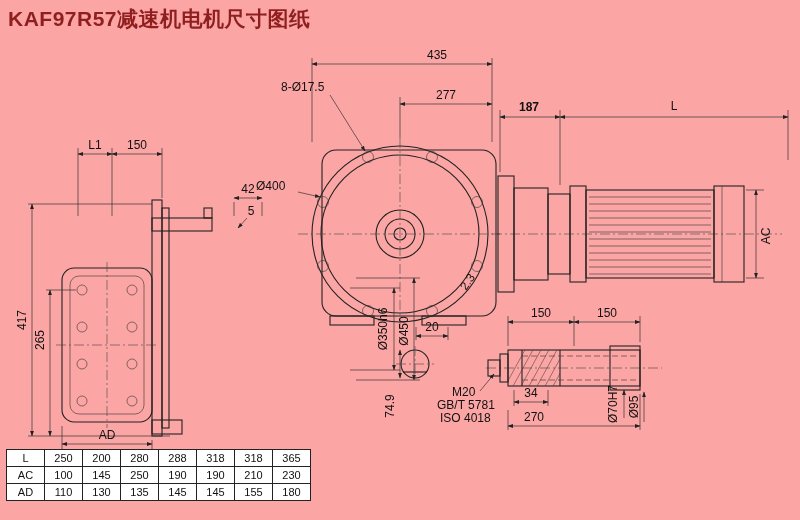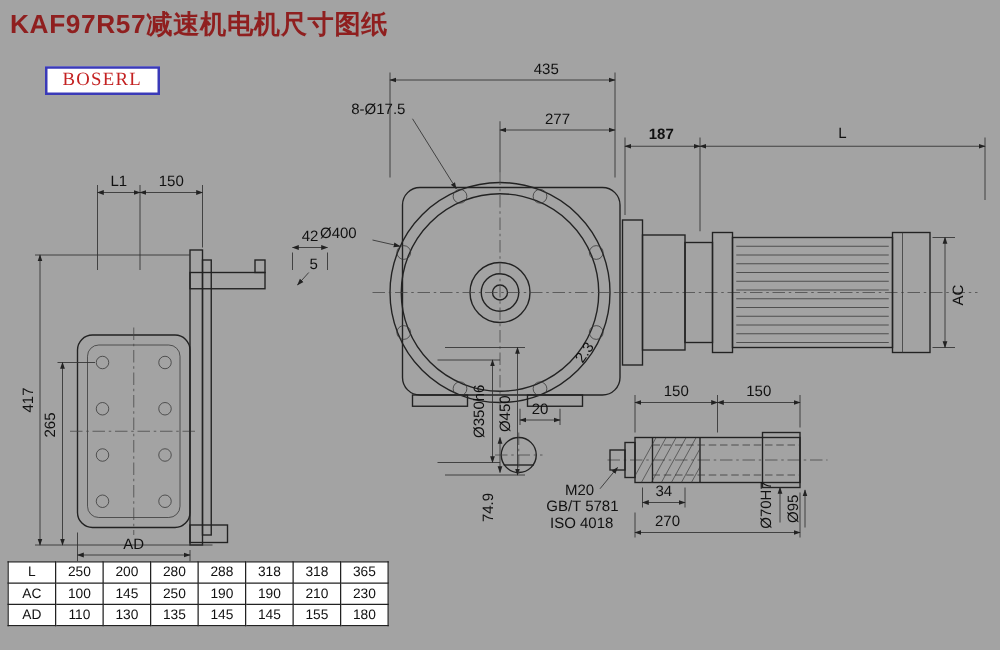--- a/index.html
+++ b/index.html
@@ -1,39 +1,38 @@
 <!DOCTYPE html>
 <html><head>
 <meta charset="utf-8">
 <style>
   * { margin:0; padding:0; box-sizing:border-box; }
   html,body { width:800px; height:520px; }
   body { background:#fff; font-family:"Liberation Sans", sans-serif; position:relative; overflow:hidden; }
-  .page { position:absolute; inset:0; background:#a3a3a3;text-decoration:underline; }
+  .page { position:absolute; inset:0; background:#fca5a5;text-decoration:underline; }
   .title { position:absolute; left:8px; top:5px; font-size:21px; font-weight:bold; color:var(--title,#8f1f1f); letter-spacing:0.5px; }
   .logo { position:absolute; left:36px; top:53px; border:2px solid var(--logo_border,#3a3ab8); padding:1px 12px; font-family:"Liberation Serif", serif; font-size:15px; color:var(--logo_text,#c42222); background:#fff; letter-spacing:1px; }
   svg.draw { position:absolute; left:0; top:0; }
   svg text { font-family:"Liberation Sans", sans-serif; font-size:12px; fill:#111; }
   .ln    { fill:none; stroke:#222; stroke-width:1.1; }
   .thin  { fill:none; stroke:#333; stroke-width:0.6; }
   .dim   { fill:none; stroke:#333; stroke-width:0.7; }
   .cl    { fill:none; stroke:#444; stroke-width:0.6; stroke-dasharray:10 3 2 3; }
   .hatch { stroke:#333; stroke-width:0.5; }
   .bore  { fill:none; stroke:#333; stroke-width:0.6; stroke-dasharray:6 3; }
   table.mt { position:absolute; left:6px; top:449px; border-collapse:collapse; font-size:11px; background:#fff; }
   .mt td { border:1px solid #222; text-align:center; padding:0 3px; height:17px; min-width:38px; color:#111; }
   .mt td.mh { width:112px; font-size:9px; line-height:9.5px; padding:1px 2px; }
 </style>
 </head>
 <body style="--title: #8f1f1f; --logo_text: #c42222; --logo_border: #3a3ab8;">
 
 <div class="page">
 
   <div class="title">KAF97R57减速机电机尺寸图纸</div>
-  <div class="logo">BOSERL</div>
 
   <svg class="draw" width="800" height="455" viewBox="0 0 800 455">
     <defs>
       <marker id="ar" viewBox="0 0 10 10" refX="9" refY="5" markerWidth="8" markerHeight="8" orient="auto-start-reverse">
         <path d="M0,1.6 L10,5 L0,8.4 Z" fill="#222"></path>
       </marker>
       <clipPath id="hclip">
           <rect x="508" y="350" width="52" height="36"></rect>
         </clipPath>
     </defs>

